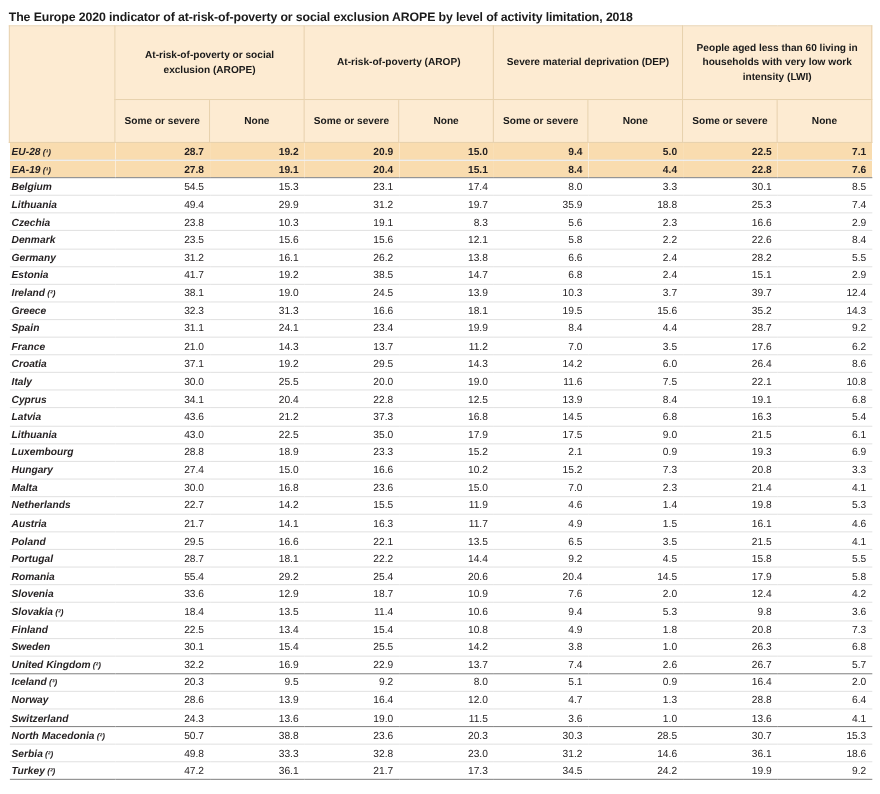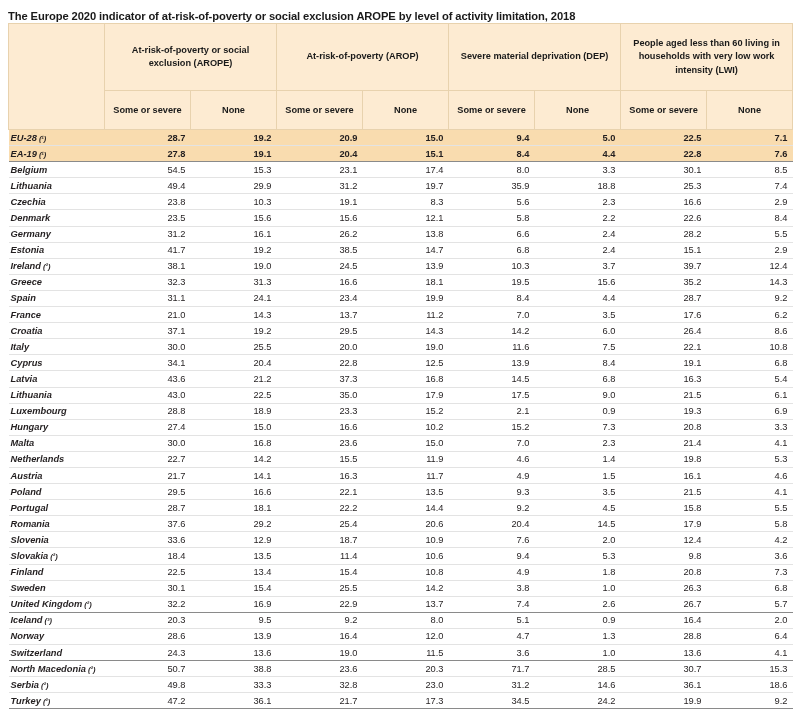--- a/index.html
+++ b/index.html
@@ -385,39 +385,39 @@
           <td class="num">1.5</td>
           <td class="num">16.1</td>
           <td class="num">4.6</td>
         </tr>
         <tr>
           <td class="name">Poland</td>
           <td class="num">29.5</td>
           <td class="num">16.6</td>
           <td class="num">22.1</td>
           <td class="num">13.5</td>
-          <td class="num">9.3</td>
+          <td class="num">6.5</td>
           <td class="num">3.5</td>
           <td class="num">21.5</td>
           <td class="num">4.1</td>
         </tr>
         <tr>
           <td class="name">Portugal</td>
           <td class="num">28.7</td>
           <td class="num">18.1</td>
           <td class="num">22.2</td>
           <td class="num">14.4</td>
           <td class="num">9.2</td>
           <td class="num">4.5</td>
           <td class="num">15.8</td>
           <td class="num">5.5</td>
         </tr>
         <tr>
           <td class="name">Romania</td>
-          <td class="num">37.6</td>
+          <td class="num">55.4</td>
           <td class="num">29.2</td>
           <td class="num">25.4</td>
           <td class="num">20.6</td>
           <td class="num">20.4</td>
           <td class="num">14.5</td>
           <td class="num">17.9</td>
           <td class="num">5.8</td>
         </tr>
         <tr>
           <td class="name">Slovenia</td>
@@ -506,21 +506,21 @@
           <td class="num">1.0</td>
           <td class="num">13.6</td>
           <td class="num">4.1</td>
         </tr>
         <tr>
           <td class="name">North Macedonia<sup> (²)</sup></td>
           <td class="num">50.7</td>
           <td class="num">38.8</td>
           <td class="num">23.6</td>
           <td class="num">20.3</td>
-          <td class="num">71.7</td>
+          <td class="num">30.3</td>
           <td class="num">28.5</td>
           <td class="num">30.7</td>
           <td class="num">15.3</td>
         </tr>
         <tr>
           <td class="name">Serbia<sup> (²)</sup></td>
           <td class="num">49.8</td>
           <td class="num">33.3</td>
           <td class="num">32.8</td>
           <td class="num">23.0</td>

